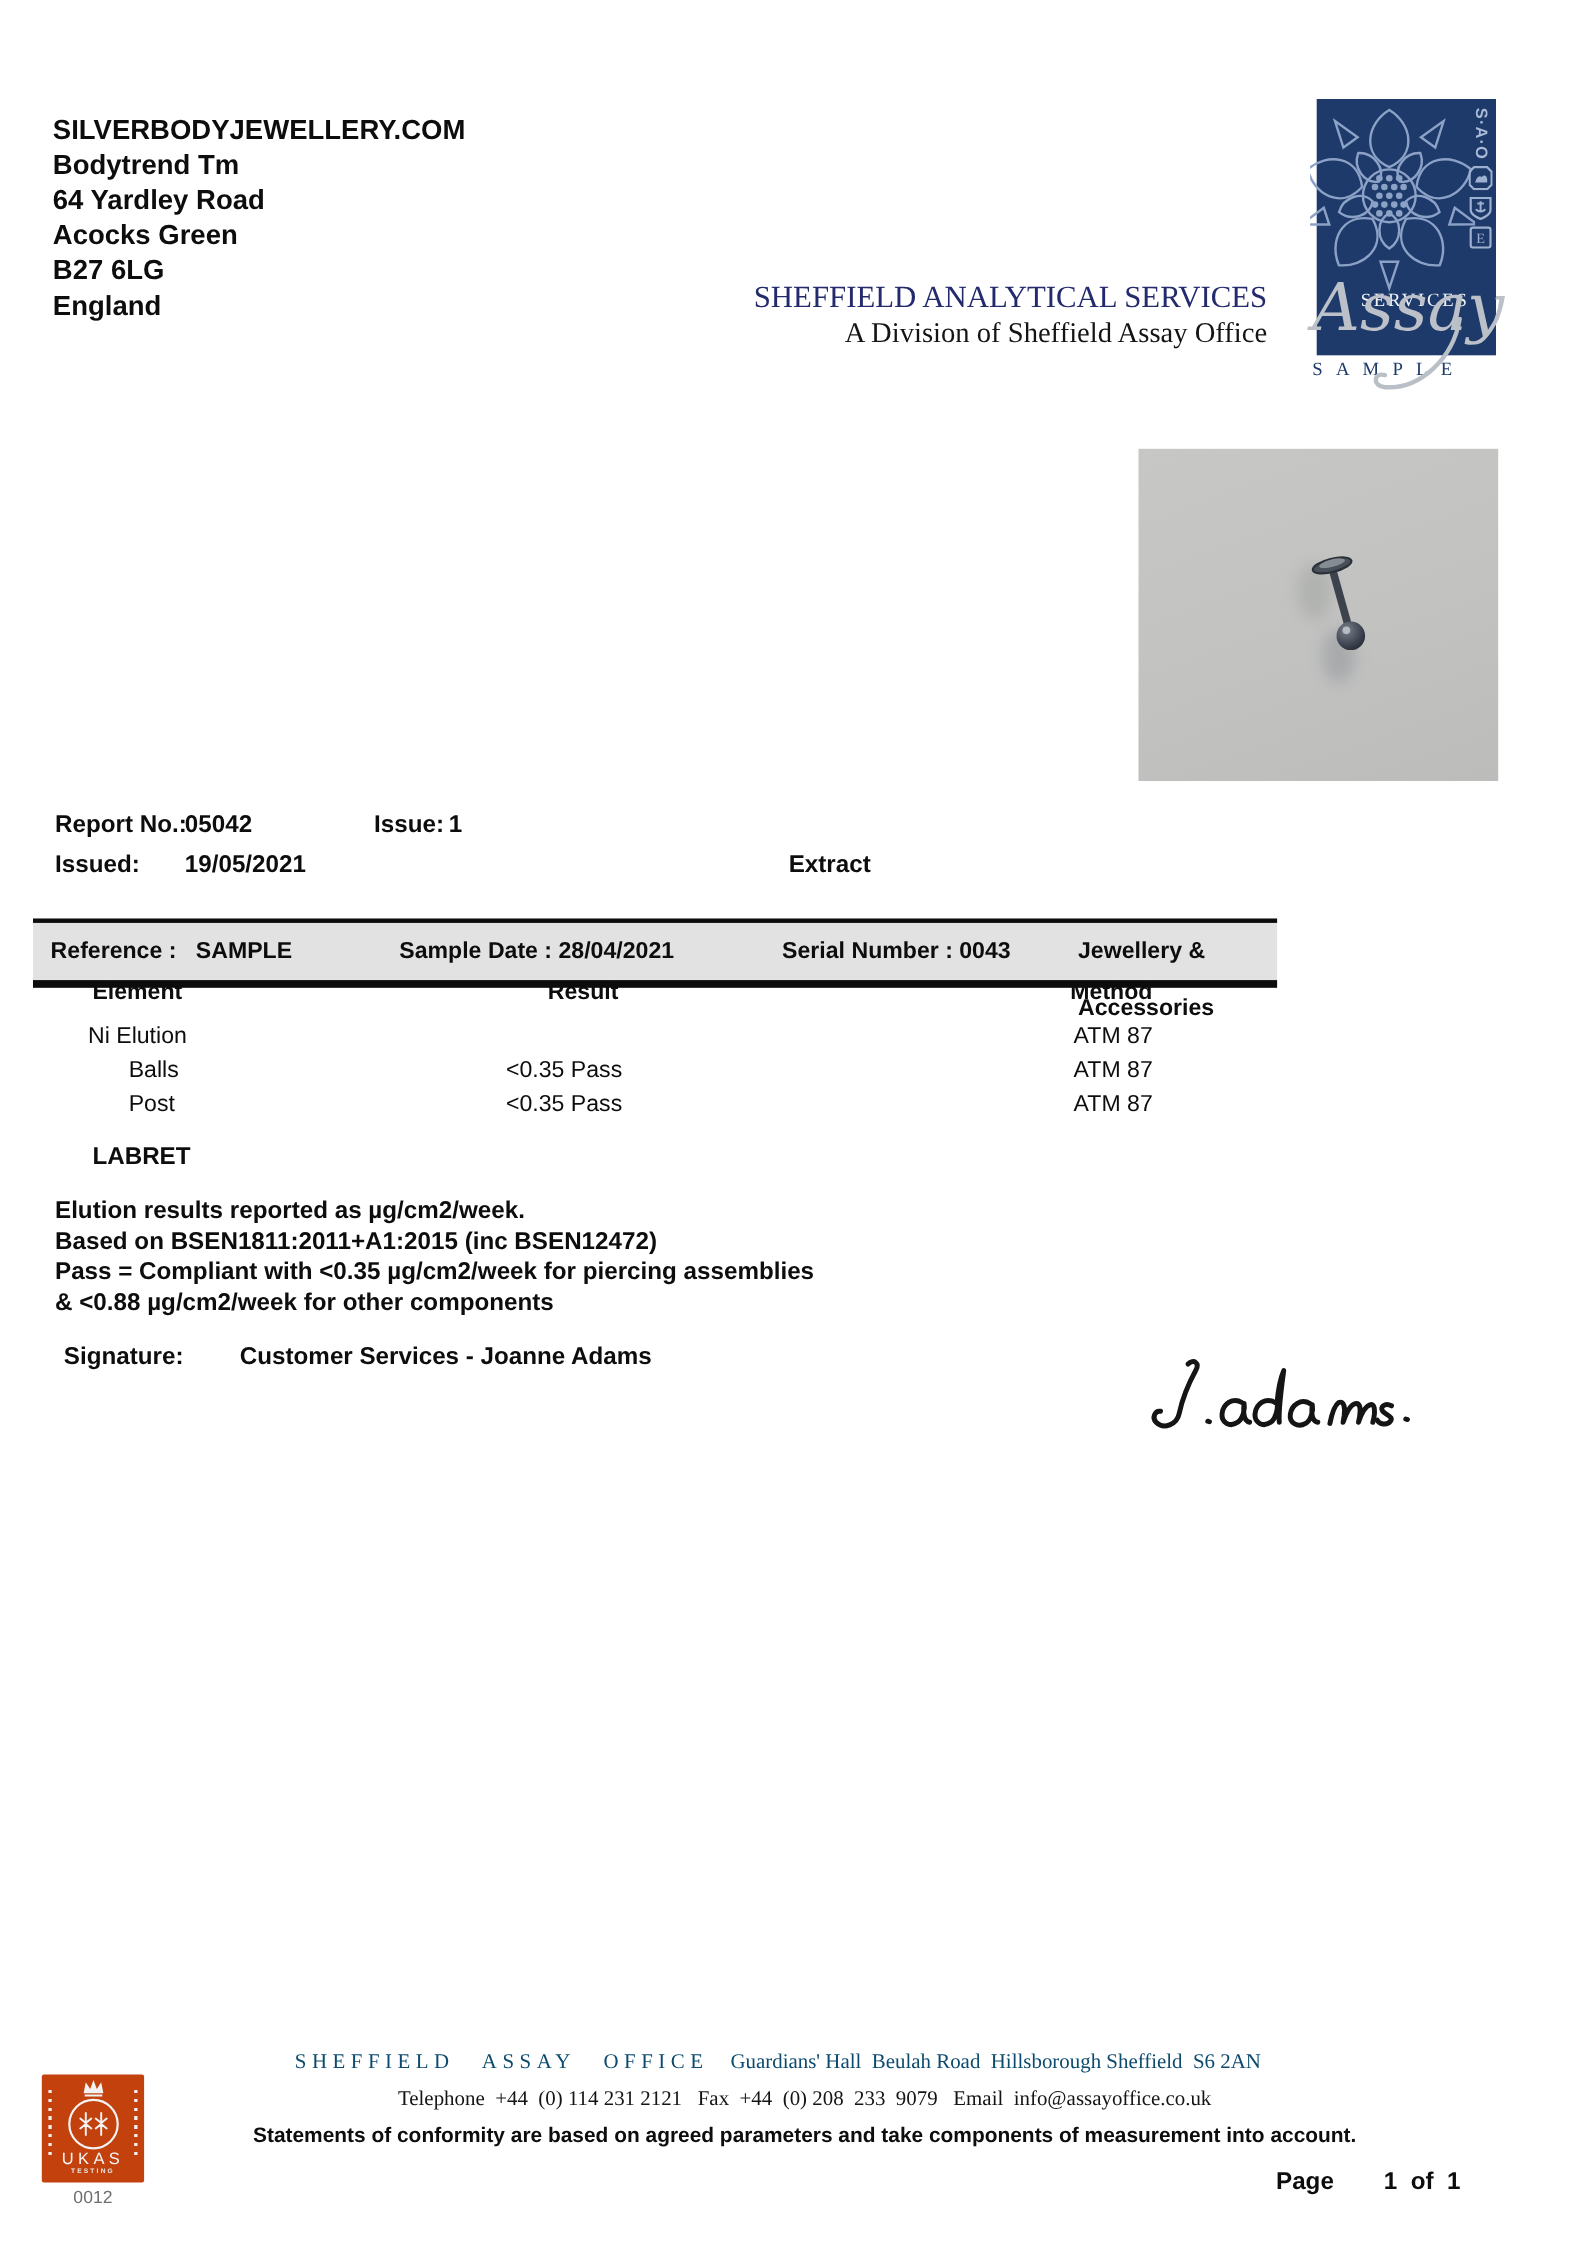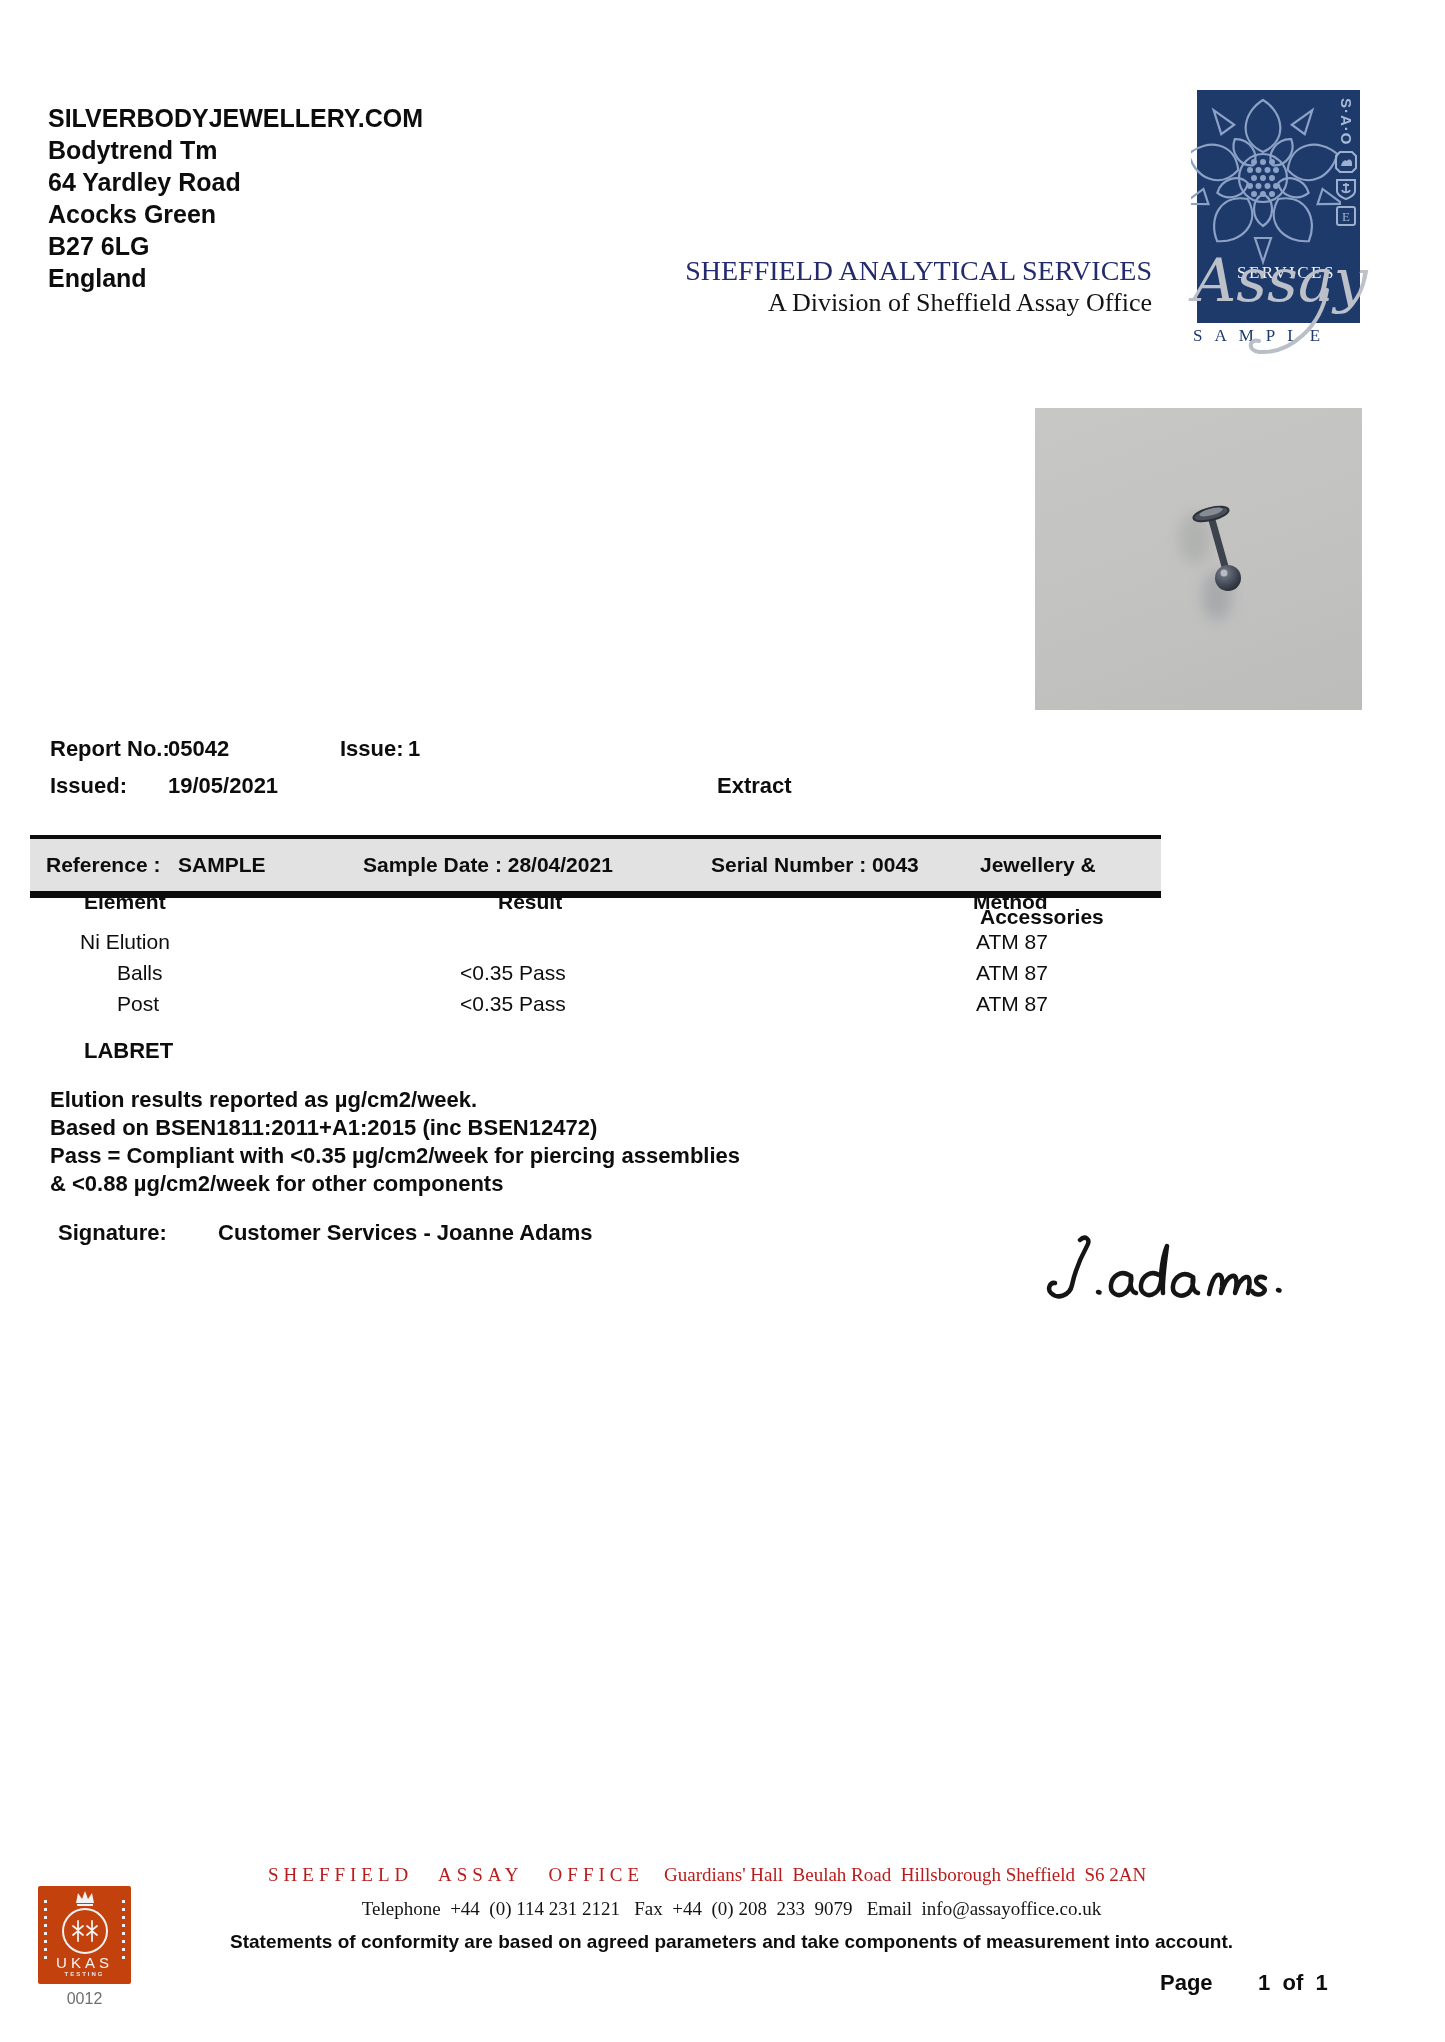--- a/index.html
+++ b/index.html
@@ -46,21 +46,21 @@
   .th{font-weight:bold;}
 
   
   .notes{left:50px;top:1086px;font-weight:bold;font-size:22px;line-height:28px;color:#0d0d0d;}
 
   
   .sig-svg{left:1028px;top:1232px;}
 
   
   .foot1{left:268px;top:1864px;display:flex;align-items:baseline;gap:20px;
-         font-family:"Liberation Serif",serif;font-size:19px;color:#b91c1c;}
+         font-family:"Liberation Serif",serif;font-size:19px;color:#0c4a6e;}
   .foot1 .spaced{letter-spacing:5px;word-spacing:16px;}
   .foot2{left:0;top:1898px;width:1445px;text-align:center;padding-left:18px;box-sizing:border-box;
          font-family:"Liberation Serif",serif;font-size:19px;color:#141414;}
   .foot3{left:0;top:1931px;width:1445px;text-align:center;padding-left:18px;box-sizing:border-box;
          font-weight:bold;font-size:19px;color:#0d0d0d;}
 
   
   .ukas{left:38px;top:1886px;width:93px;height:98px;background:#c2410c;border-radius:2px;}
   .ukas .ticks{position:absolute;top:14px;width:3px;height:62px;
         background:repeating-linear-gradient(#f0f0f0 0 3px,transparent 3px 8px);}

